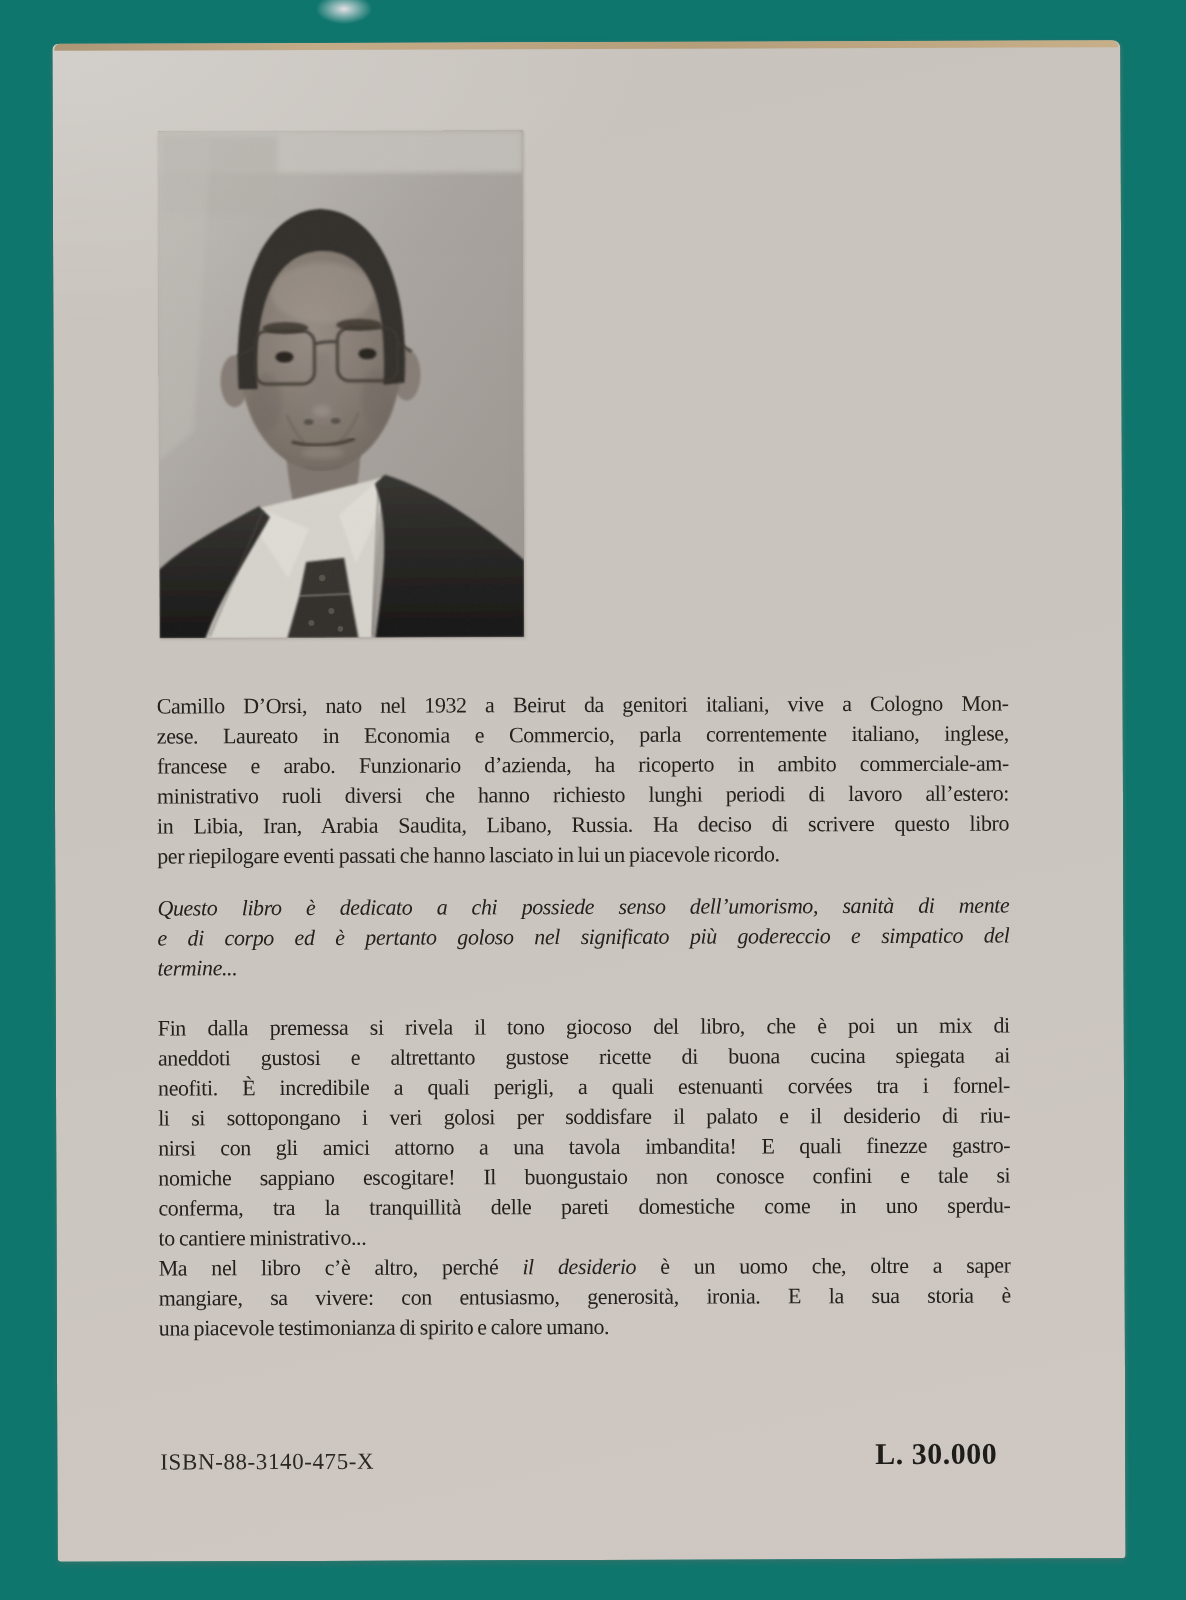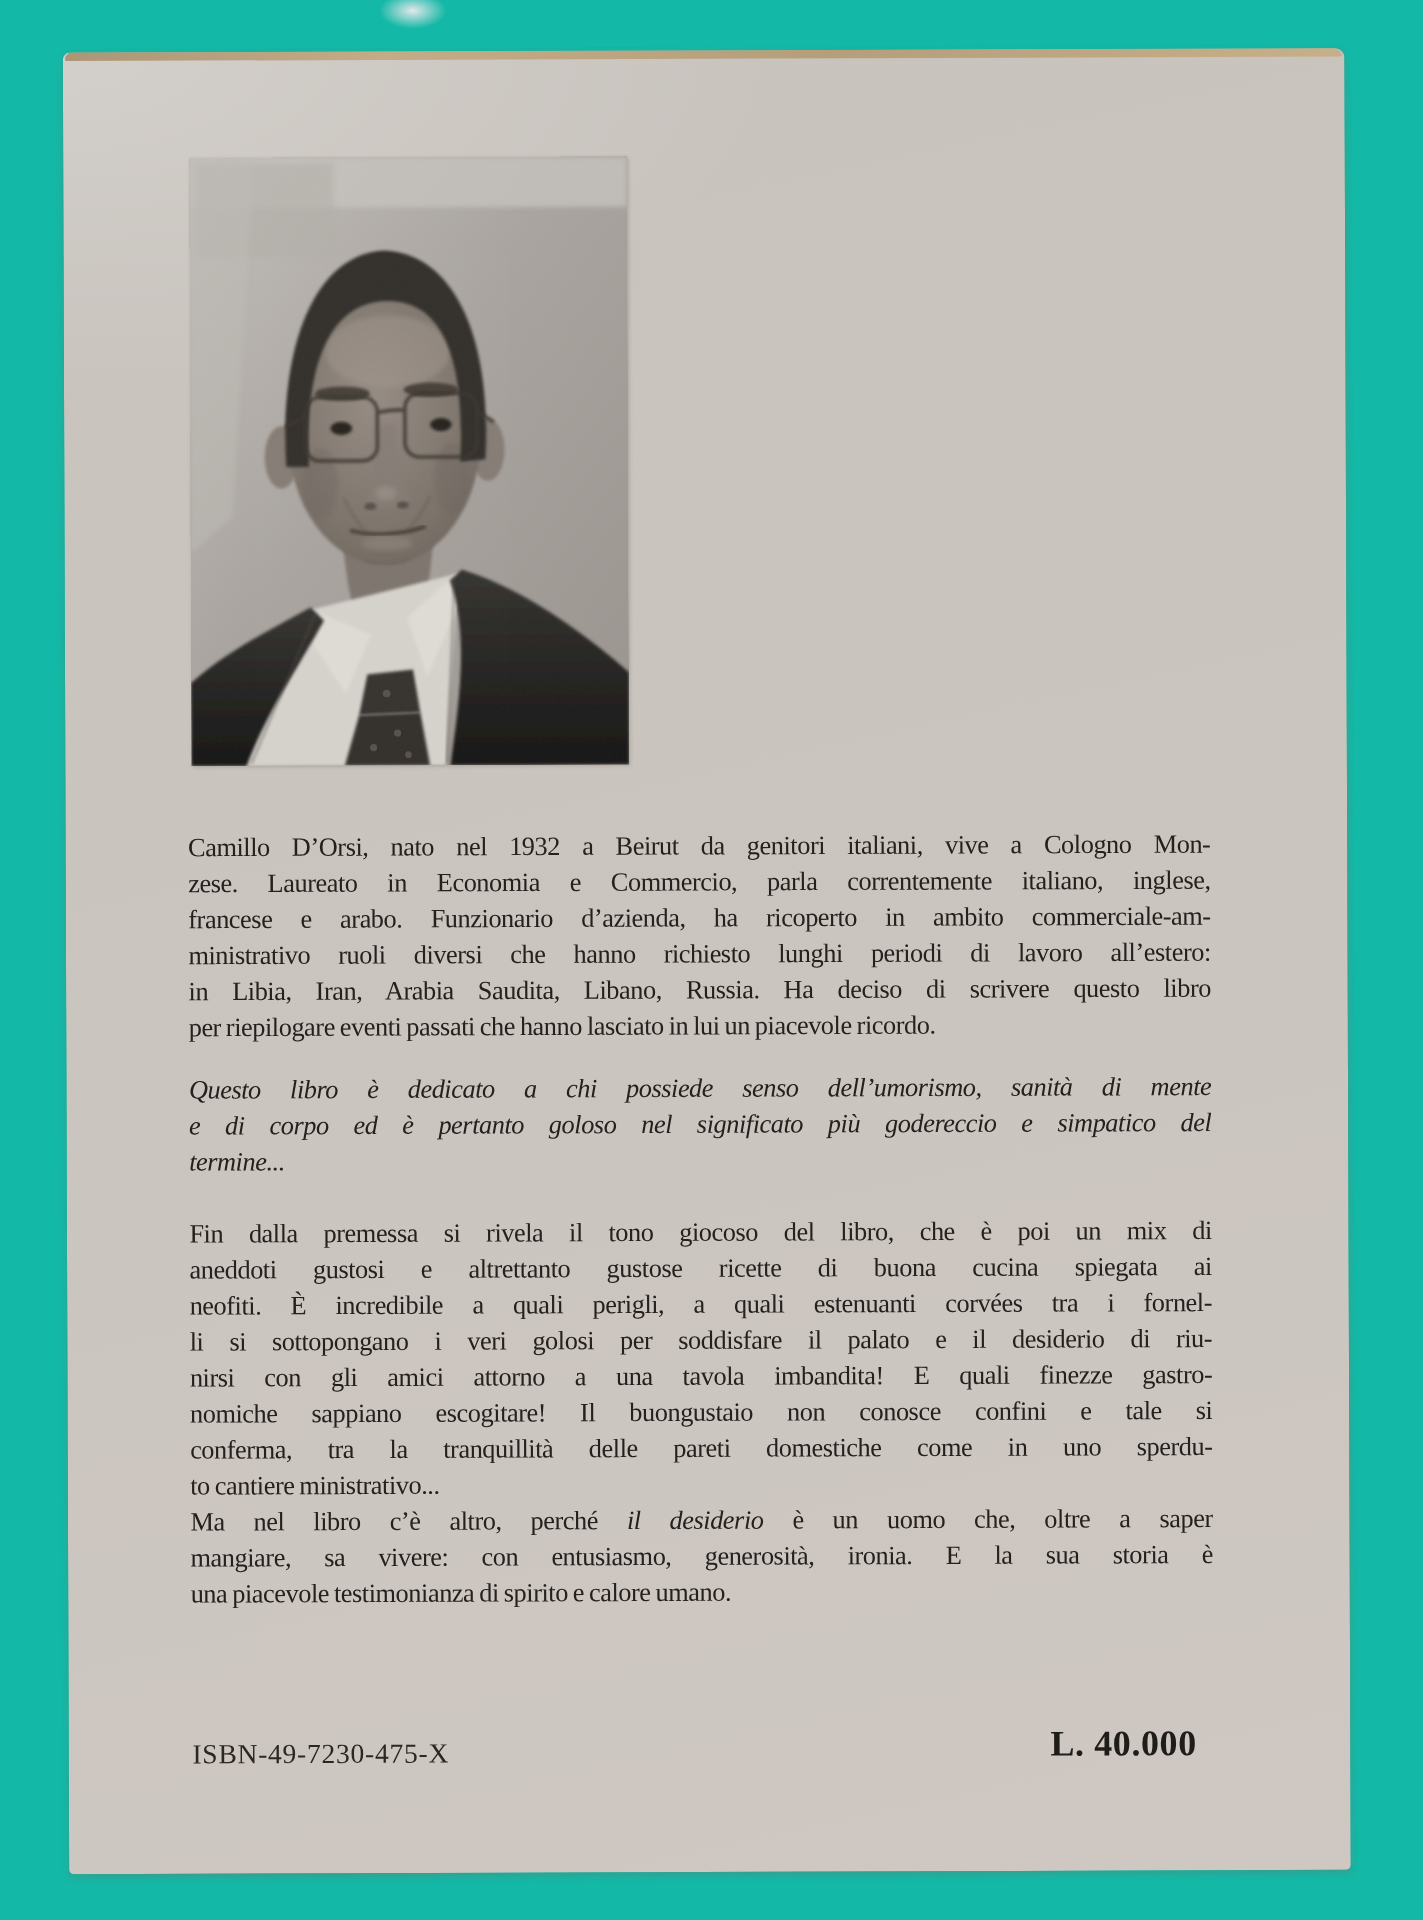--- a/index.html
+++ b/index.html
@@ -1,18 +1,18 @@
 <!DOCTYPE html>
 <html style="--cover: #c8c3bd; --page-background: #fcfbf9; --top-edge: #b79e78; --text: #24211e;"><head>
 <meta charset="utf-8">
 <style>
   html,body { margin:0; padding:0; }
   .page {
     position:relative; width:1186px; height:1600px; overflow:hidden;
-    background:#14b8a6;
+    background:#0f766e;
     font-family:"Liberation Serif","DejaVu Serif",serif;
   }
   .scan-artifact {
     position:absolute; left:316px; top:-6px; width:56px; height:30px;
     background:radial-gradient(closest-side, rgba(250,236,242,0.9), rgba(250,236,242,0));
   }
   .book {
     position:absolute; left:55px; top:42px; width:1068px; height:1518px;
     background:
       radial-gradient(1100px 520px at 0% 0%, rgba(255,255,255,0.20), rgba(255,255,255,0) 55%),
@@ -169,16 +169,16 @@
         <div class="line jline"><span>li si sottopongano i veri golosi per soddisfare il palato e il desiderio di riu-</span></div>
         <div class="line jline"><span>nirsi con gli amici attorno a una tavola imbandita! E quali finezze gastro-</span></div>
         <div class="line jline"><span>nomiche sappiano escogitare! Il buongustaio non conosce confini e tale si</span></div>
         <div class="line jline"><span>conferma, tra la tranquillità delle pareti domestiche come in uno sperdu-</span></div>
         <div class="line last"><span>to cantiere ministrativo...</span></div>
         <div class="line jline"><span>Ma nel libro c’è altro, perché </span><span class="it">il desiderio</span><span> è un uomo che, oltre a saper</span></div>
         <div class="line jline"><span>mangiare, sa vivere: con entusiasmo, generosità, ironia. E la sua storia è</span></div>
         <div class="line last"><span>una piacevole testimonianza di spirito e calore umano.</span></div>
       </div>
 
-    <div class="isbn">ISBN-49-7230-475-X</div>
-    <div class="price">L. 40.000</div>
+    <div class="isbn">ISBN-88-3140-475-X</div>
+    <div class="price">L. 30.000</div>
   </div>
 </div>
 
 </body></html>

